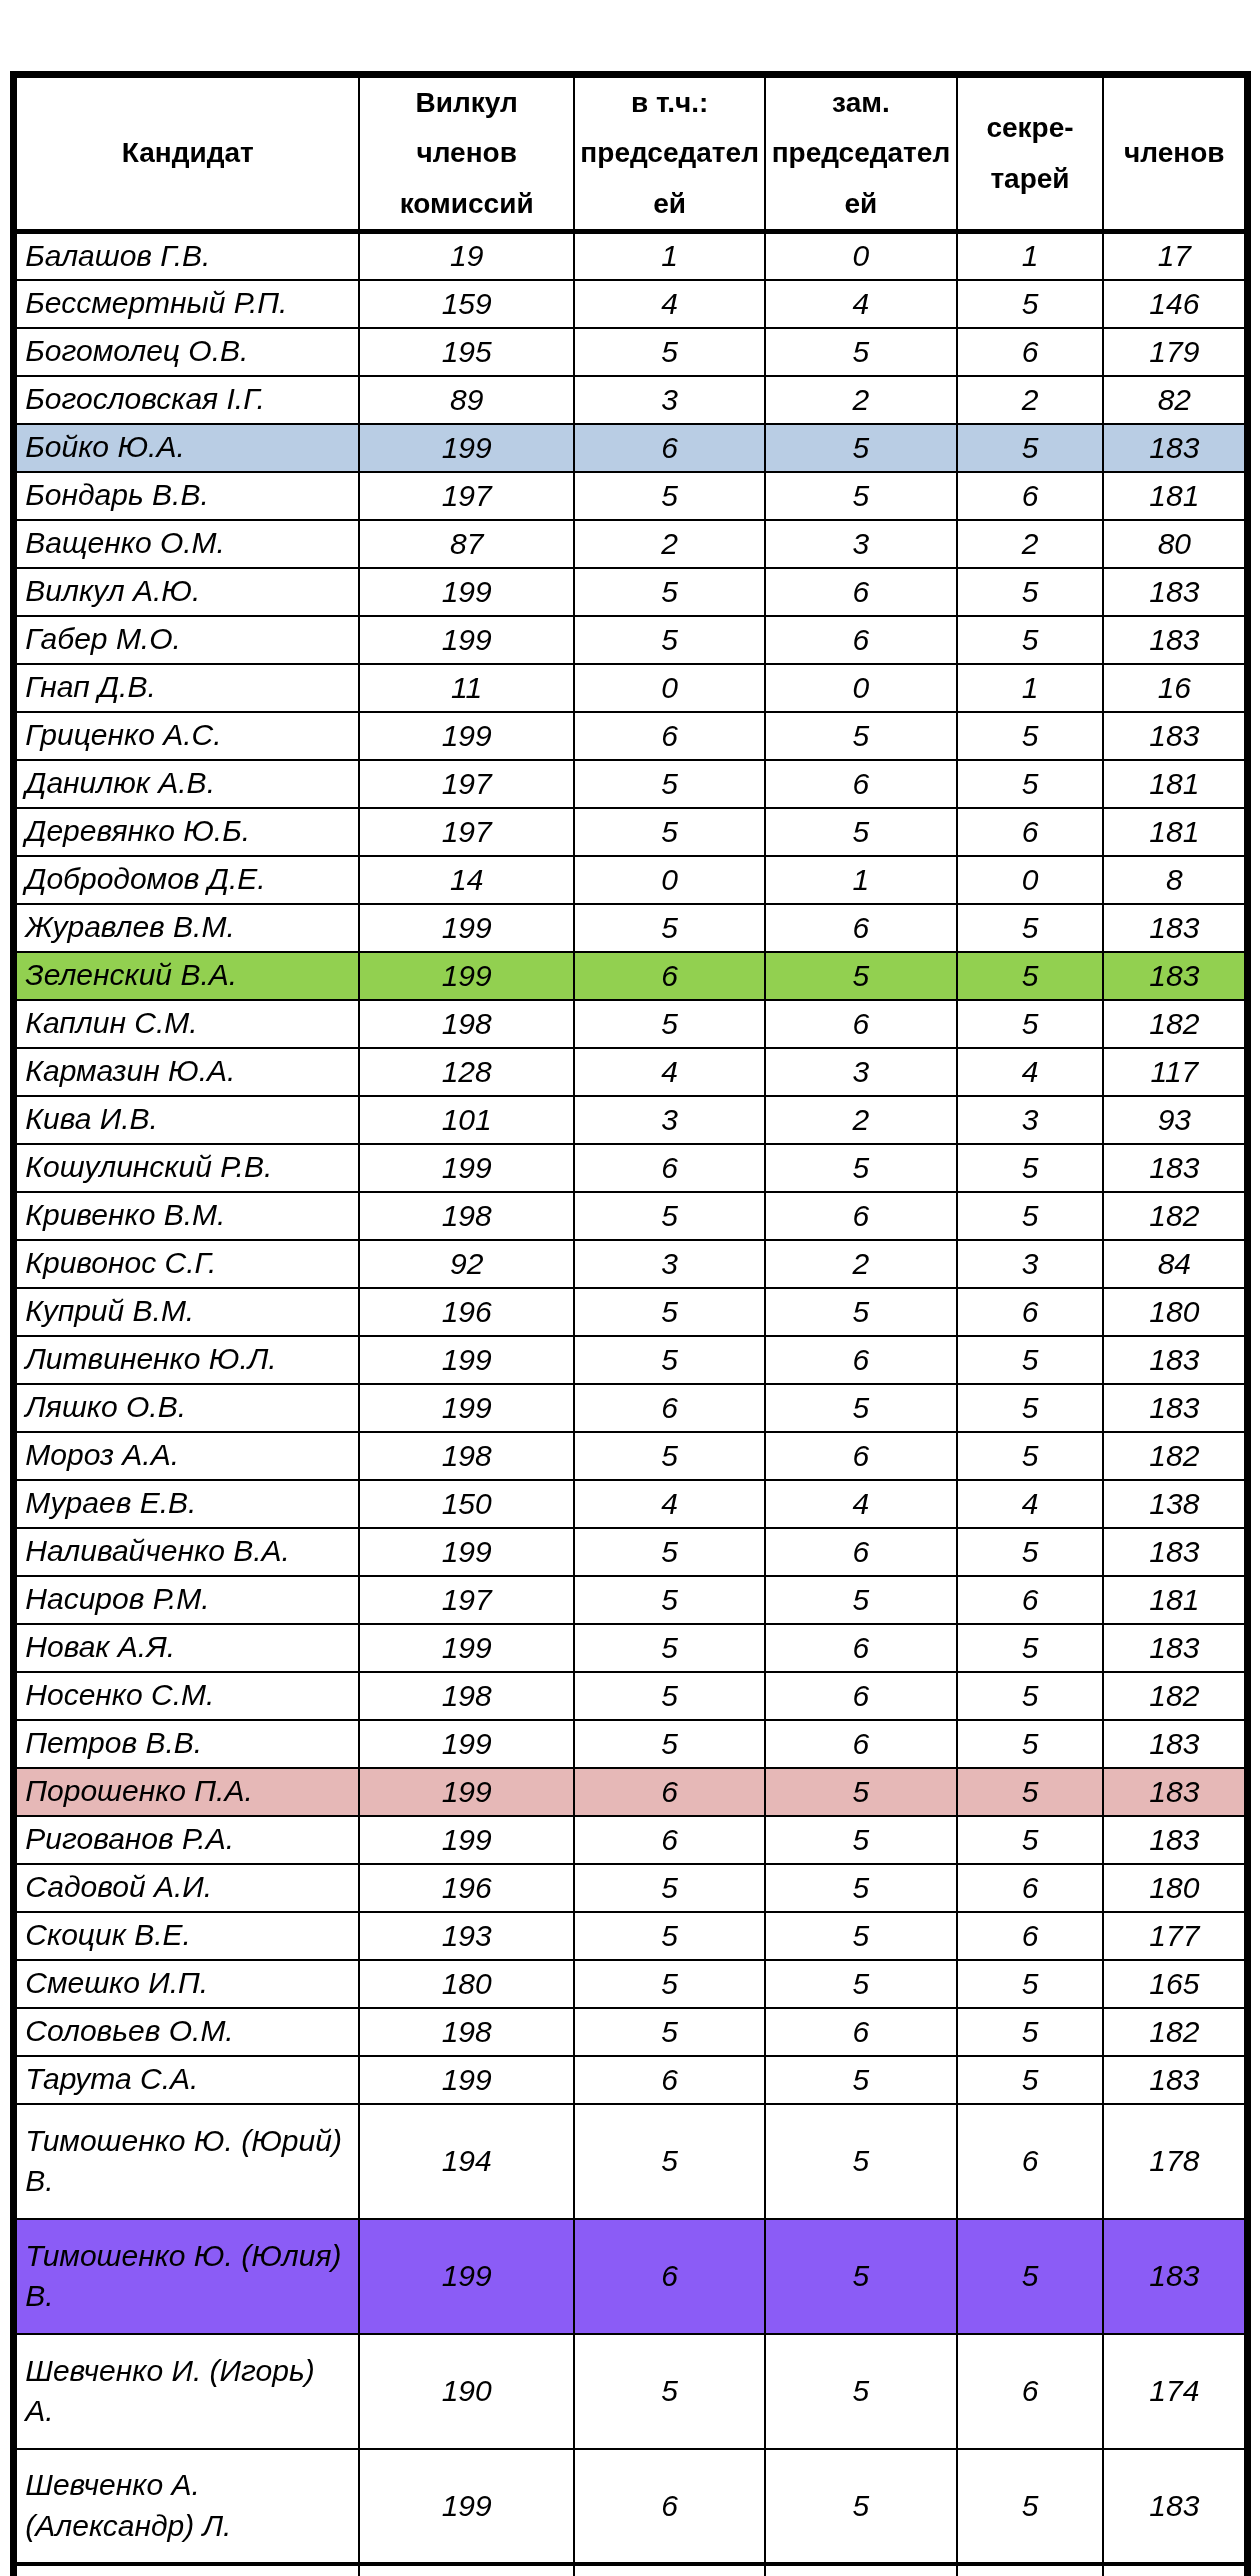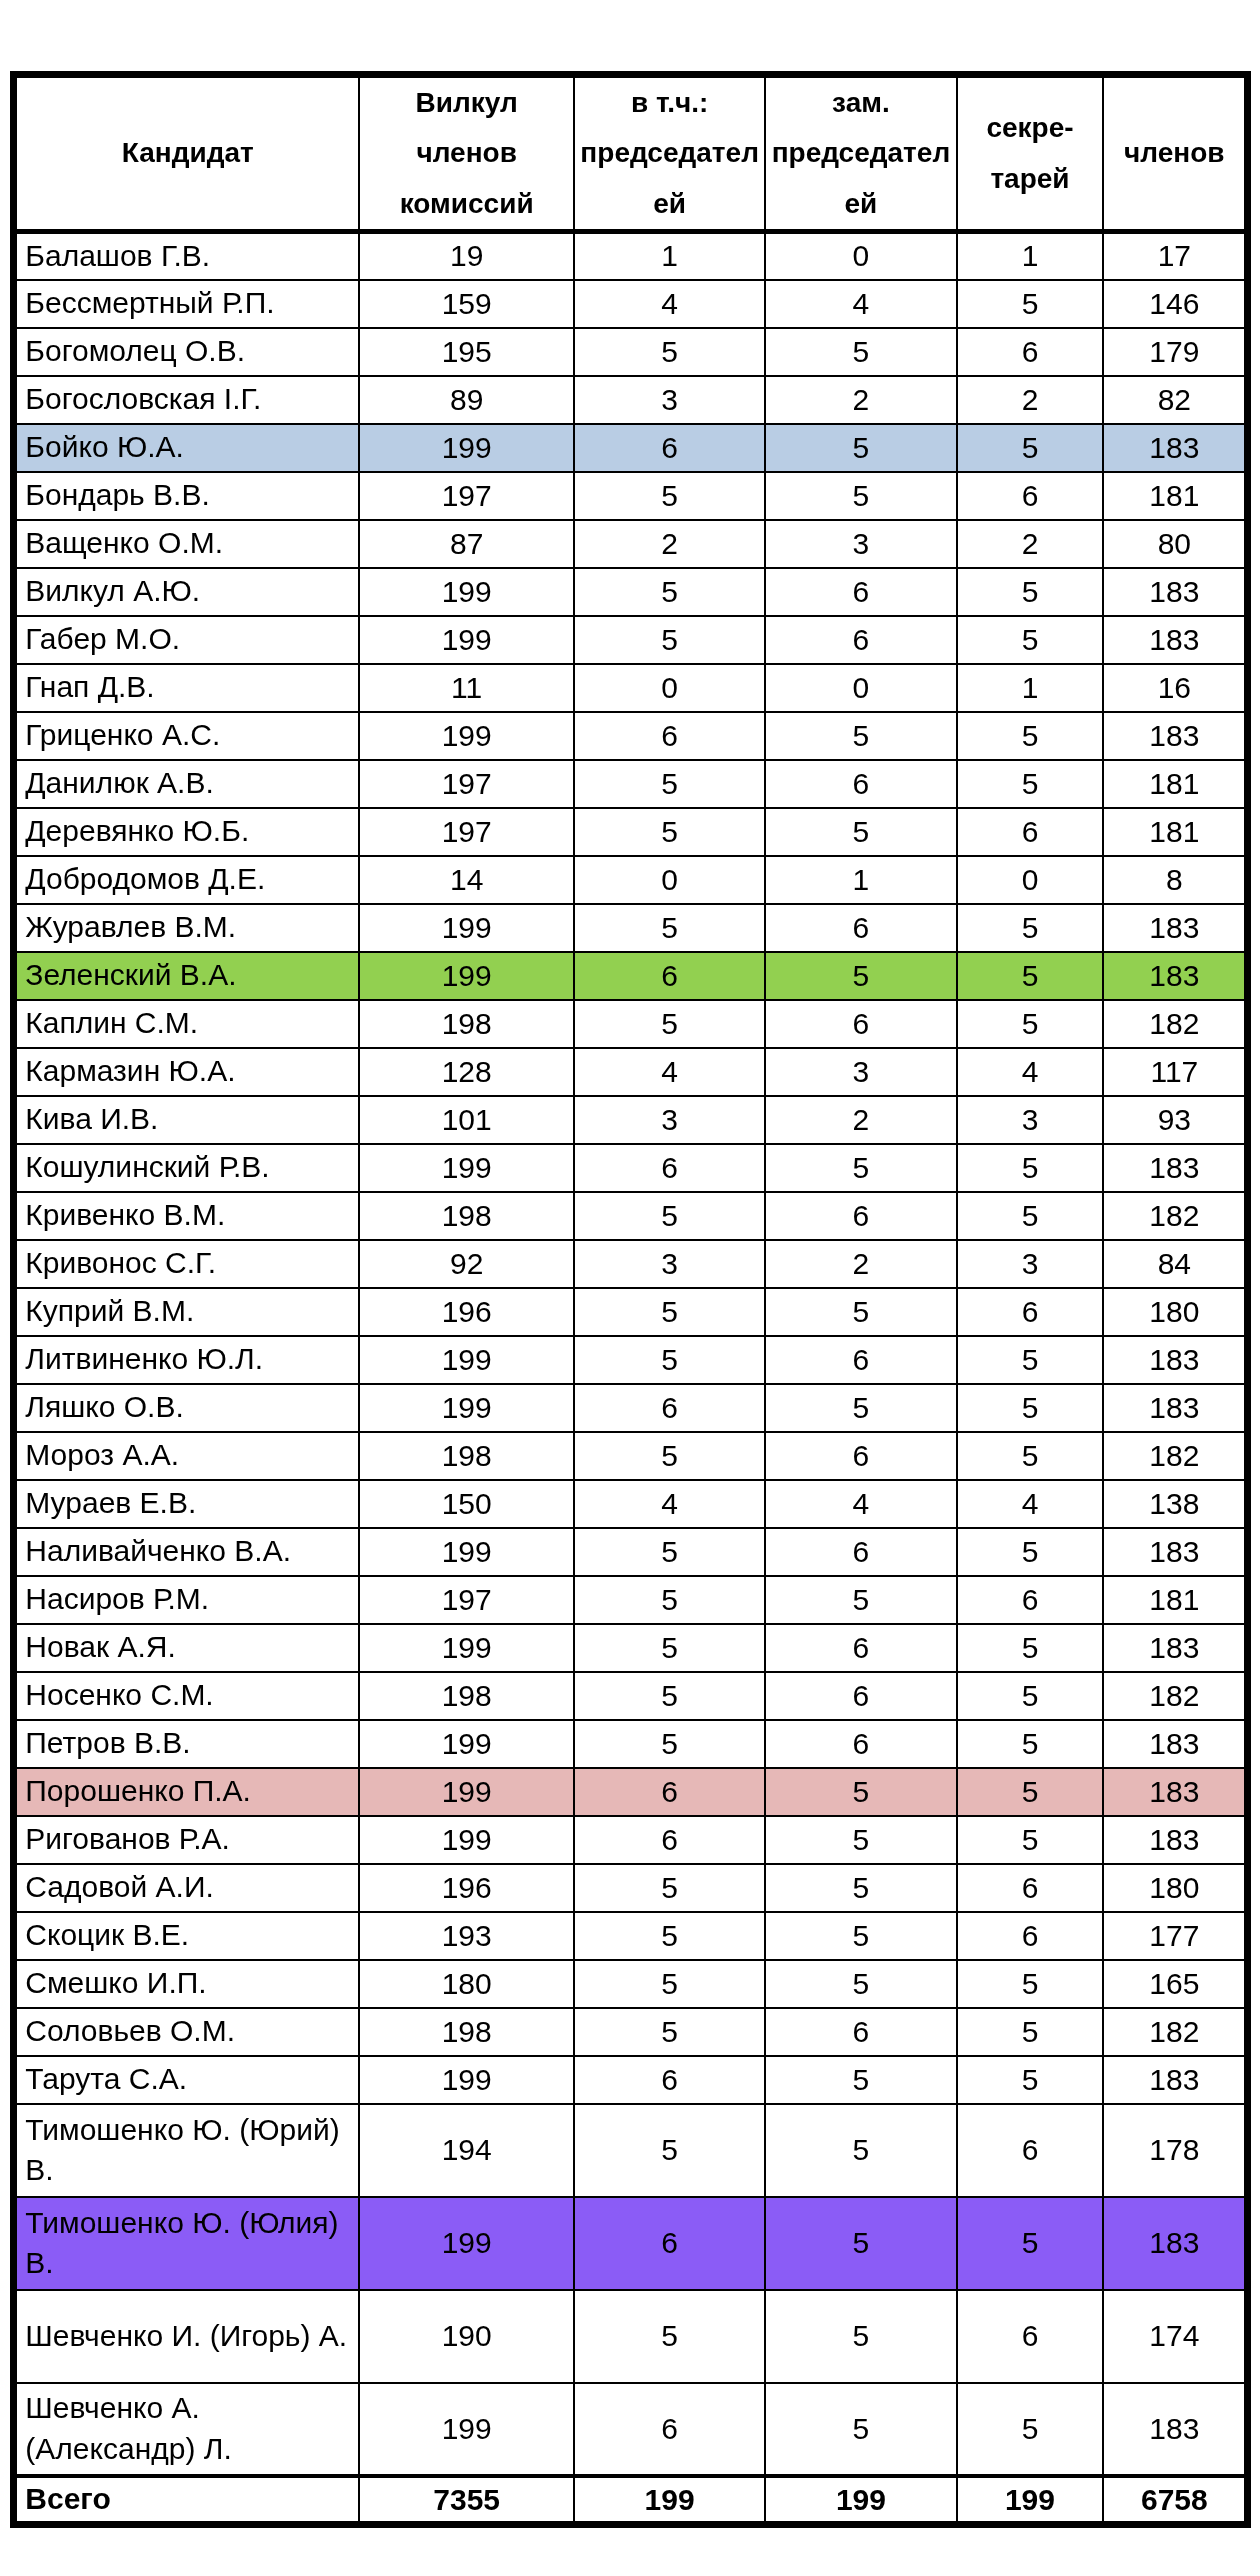--- a/index.html
+++ b/index.html
@@ -16,22 +16,22 @@
   .tbl thead th{
     border-bottom:5.5px solid #000;
     font-weight:bold;font-size:28px;line-height:1.8;
     text-align:center;vertical-align:middle;
     padding:0 3.2px;overflow-wrap:break-word;word-wrap:break-word;
   }
   .tbl thead tr{height:155px;}
   .tbl td{font-size:30px;vertical-align:middle;background:transparent;}
   .tbl td.name{text-align:left;padding:1.6px 8px;line-height:1.35;overflow-wrap:break-word;}
   .tbl td.num{text-align:center;padding:0 1.6px;}
-  .tbl tr.r{height:48px;}
-  .tbl tr.r2{height:93px;}
+  .tbl tr.r{height:48px;font-style:italic;}
+  .tbl tr.r2{height:115px;}
   .tbl tr.total{height:49px;font-weight:bold;}
   .tbl tr.total td{border-top:4.7px solid #000;}
 </style>
 </head>
 <body>
 
 <table class="tbl">
   <colgroup>
     <col style="width:28.0%">
     <col style="width:17.4%">

